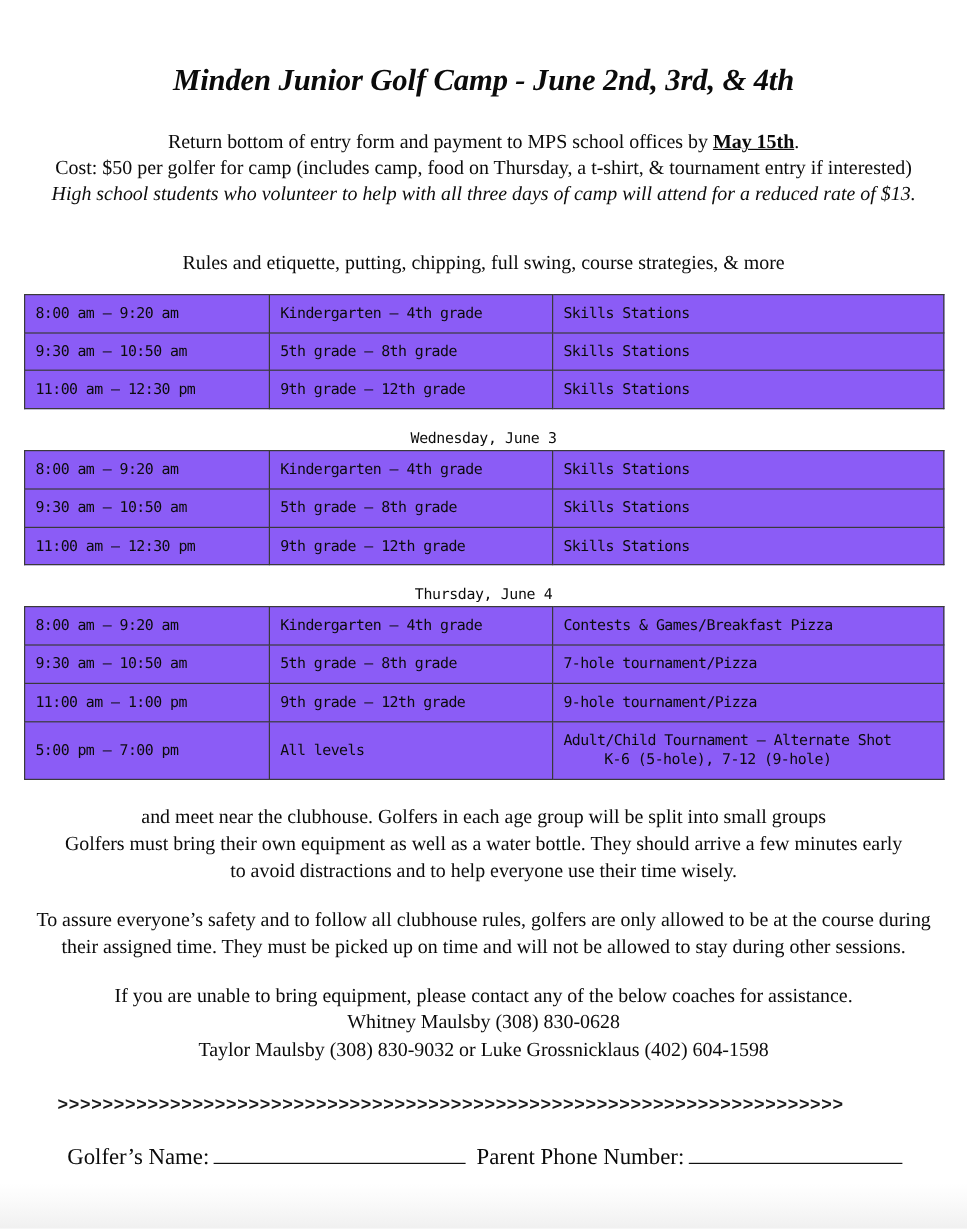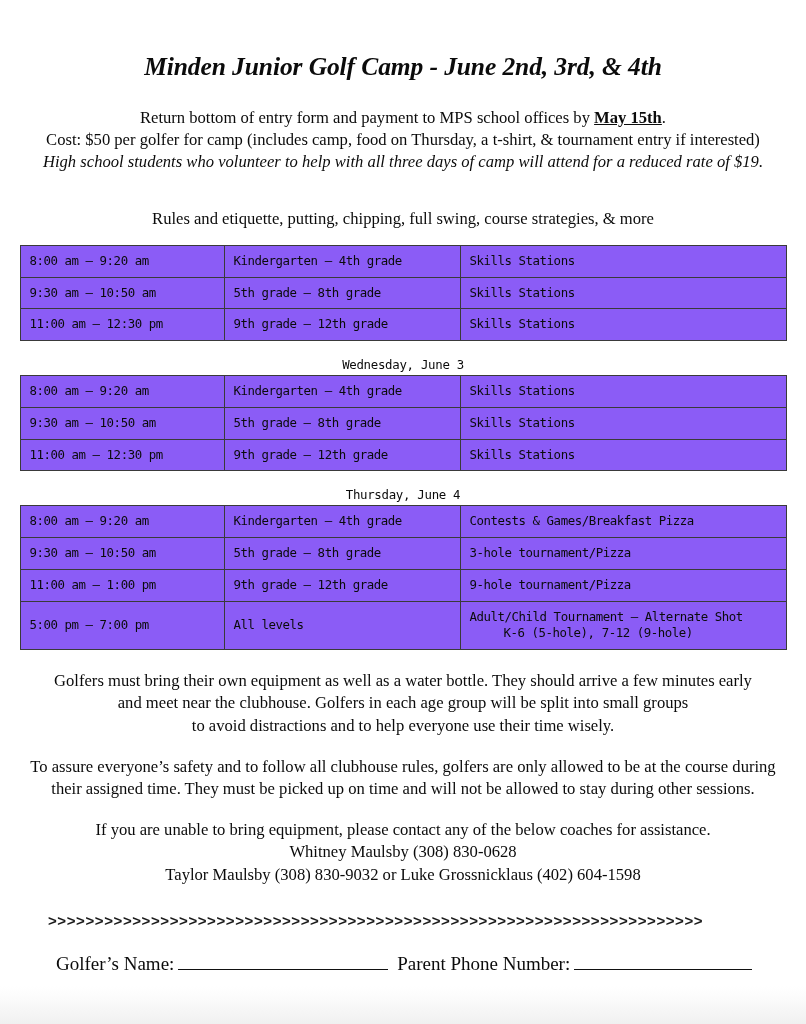--- a/index.html
+++ b/index.html
@@ -159,21 +159,21 @@
 </head>
 <body>
 
 <div class="page">
 
   <h1 class="doc-title">Minden Junior Golf Camp - June 2nd, 3rd, &amp; 4th</h1>
 
   <div class="intro">
     <span class="line"><span>Return bottom of entry form and payment to MPS school offices by </span><span class="u">May 15th</span><span>.</span></span>
     <span class="line">Cost: $50 per golfer for camp (includes camp, food on Thursday, a t-shirt, &amp; tournament entry if interested)</span>
-    <span class="line ital">High school students who volunteer to help with all three days of camp will attend for a reduced rate of $19.</span>
+    <span class="line ital">High school students who volunteer to help with all three days of camp will attend for a reduced rate of $13.</span>
   </div>
 
   <div class="rules-line">Rules and etiquette, putting, chipping, full swing, course strategies, &amp; more</div>
 
   <div class="sched-block">
     <table class="sched">
       <tbody>
           <tr>
         <td class="c1">8:00 am – 9:20 am</td>
         <td class="c2">Kindergarten – 4th grade</td>
@@ -221,39 +221,39 @@
     <table class="sched">
       <tbody>
           <tr>
         <td class="c1">8:00 am – 9:20 am</td>
         <td class="c2">Kindergarten – 4th grade</td>
         <td class="c3">Contests &amp; Games/Breakfast Pizza</td>
       </tr>
       <tr>
         <td class="c1">9:30 am – 10:50 am</td>
         <td class="c2">5th grade – 8th grade</td>
-        <td class="c3">3-hole tournament/Pizza</td>
+        <td class="c3">7-hole tournament/Pizza</td>
       </tr>
       <tr>
         <td class="c1">11:00 am – 1:00 pm</td>
         <td class="c2">9th grade – 12th grade</td>
         <td class="c3">9-hole tournament/Pizza</td>
       </tr>
       <tr>
         <td class="c1">5:00 pm – 7:00 pm</td>
         <td class="c2">All levels</td>
         <td class="c3"><span>Adult/Child Tournament – Alternate Shot</span><span class="cell-sub">K-6 (5-hole), 7-12 (9-hole)</span></td>
       </tr>
     </tbody>
       </table>
   </div>
 
   <div class="para p-equipment">
+    <span class="line">and meet near the clubhouse. Golfers in each age group will be split into small groups</span>
     <span class="line">Golfers must bring their own equipment as well as a water bottle.  They should arrive a few minutes early</span>
-    <span class="line">and meet near the clubhouse. Golfers in each age group will be split into small groups</span>
     <span class="line">to avoid distractions and to help everyone use their time wisely.</span>
   </div>
 
   <div class="para p-safety">
     <span class="line">To assure everyone’s safety and to follow all clubhouse rules, golfers are only allowed to be at the course during</span>
     <span class="line">their assigned time. They must be picked up on time and will not be allowed to stay during other sessions.</span>
   </div>
 
   <div class="para p-contact">
     <span class="line">If you are unable to bring equipment, please contact any of the below coaches for assistance.</span>

